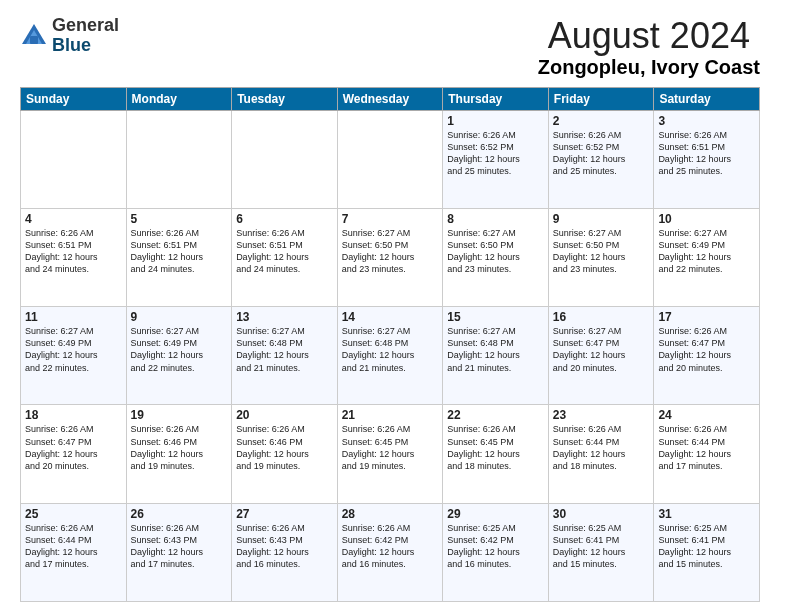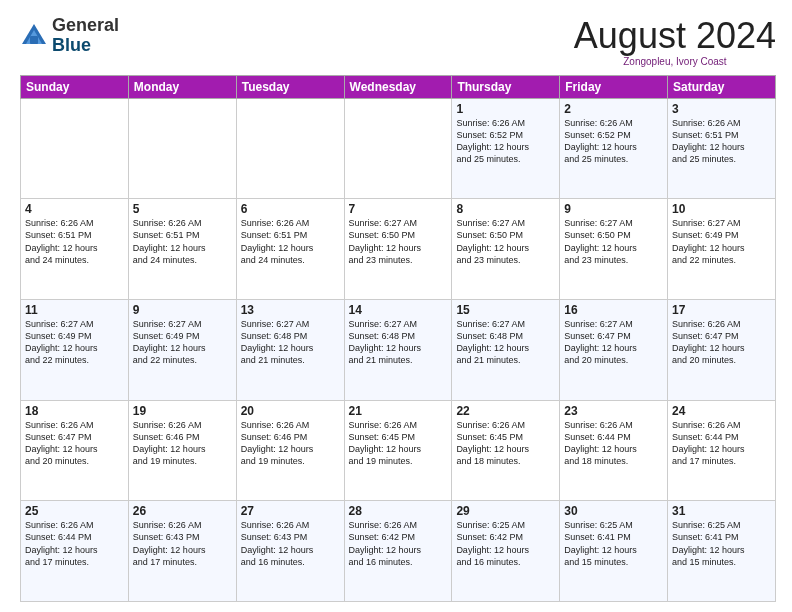--- a/index.html
+++ b/index.html
@@ -6,21 +6,21 @@
     body {
       font-family: Arial, sans-serif;
       background: #fff;
       width: 792px;
       height: 612px;
       overflow: hidden;
     }
     .page {
       width: 792px;
       height: 612px;
-      padding: 16px 16px 10px 20px;
+      padding: 16px 32px 10px 20px;
       display: flex;
       flex-direction: column;
     }
     .header {
       display: flex;
       justify-content: space-between;
       align-items: flex-start;
       margin-bottom: 8px;
     }
     .logo {
@@ -50,31 +50,32 @@
     .title-area {
       text-align: center;
     }
     .month-title {
       font-size: 36px;
       font-weight: normal;
       color: #222;
       line-height: 1.1;
     }
     .subtitle {
-      font-size: 10px;
-      color: #701a75;
+      font-size: 20px;
+      color: #000000;
+      font-weight: bold;
     }
     .calendar {
       flex: 1;
       border-collapse: collapse;
       width: 100%;
       table-layout: fixed;
     }
     .calendar thead tr th {
-      background-color: #a21caf;
+      background-color: #0369a1;
       color: #fff;
       text-align: left;
       padding: 4px 5px;
       font-size: 12px;
       border: 1px solid #aaa;
     }
     .calendar tbody tr td {
       border: 1px solid #ccc;
       vertical-align: top;
       padding: 3px 4px;

